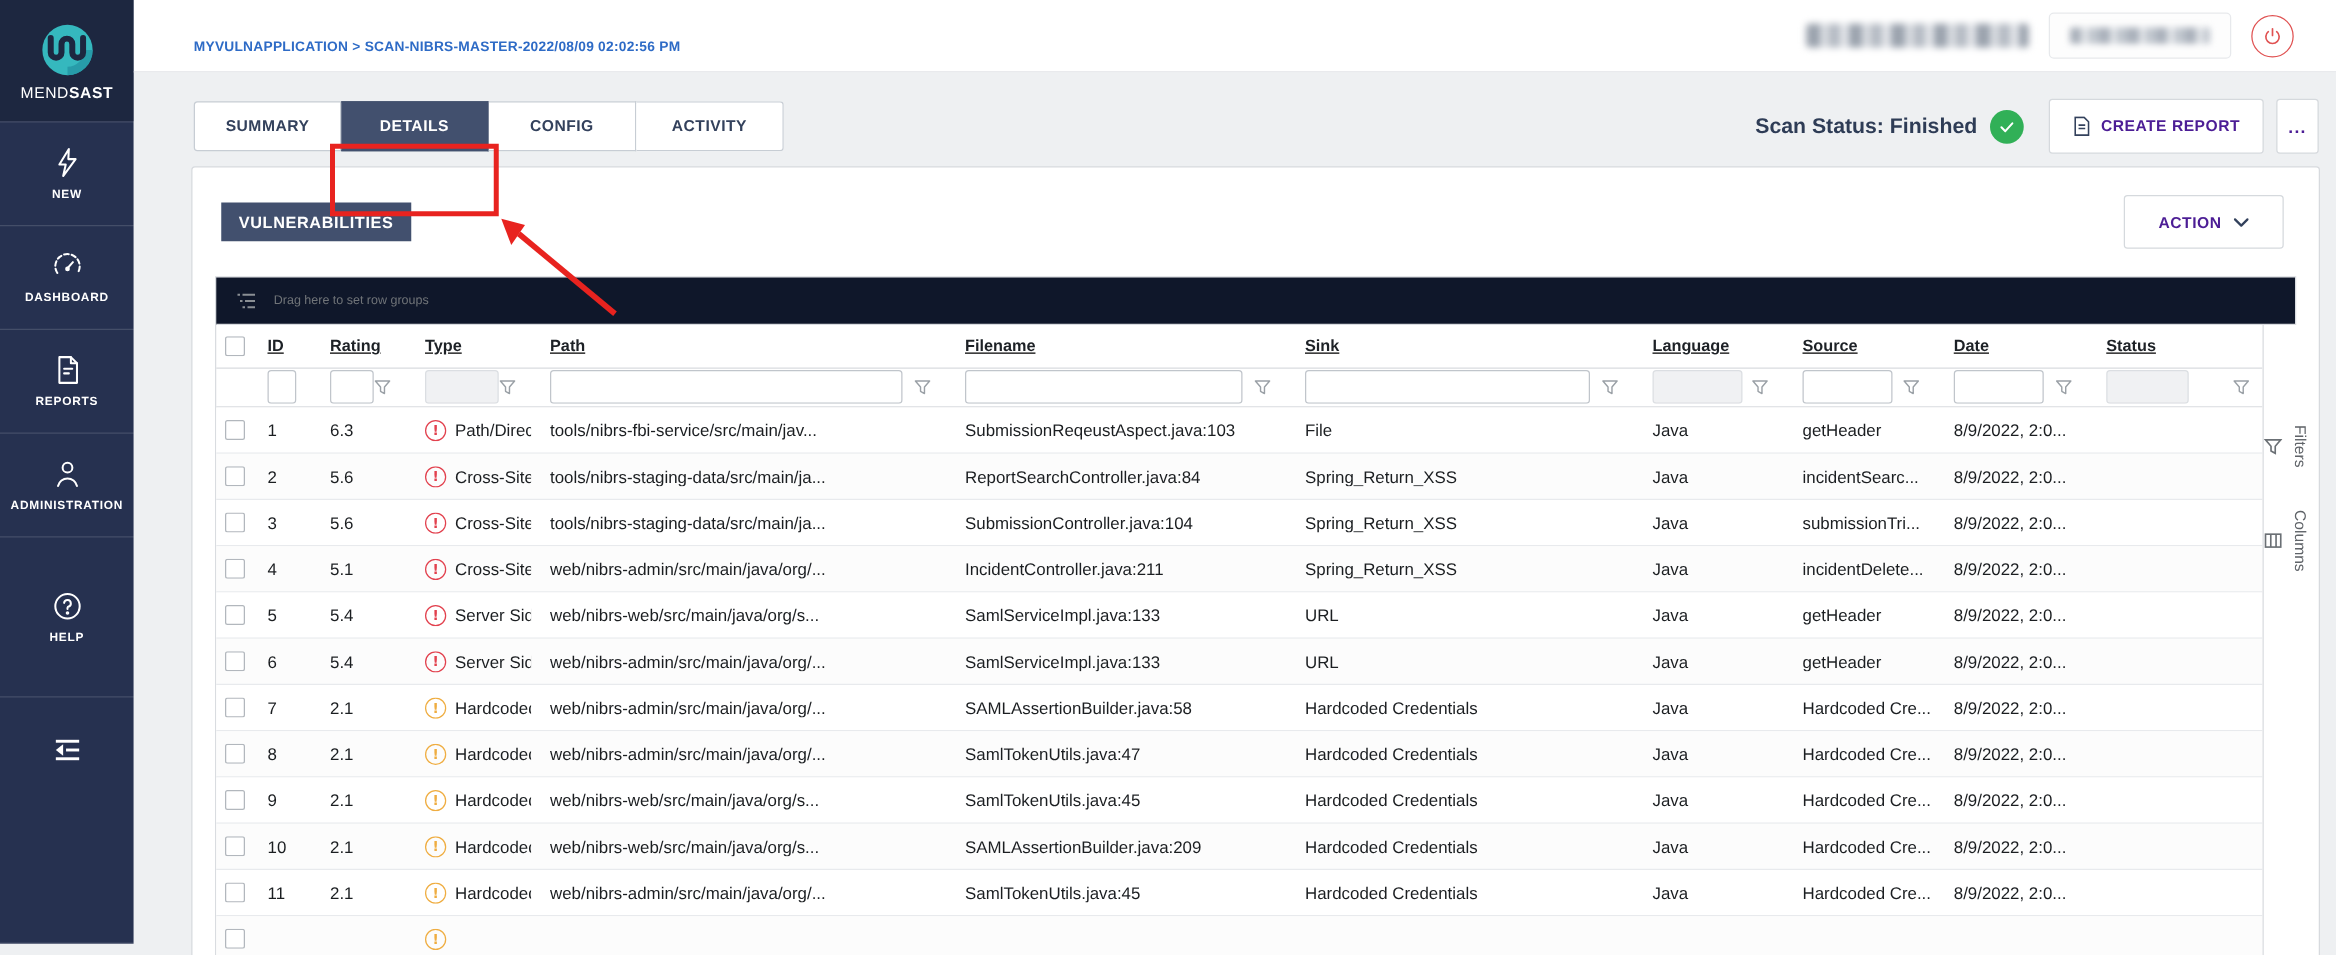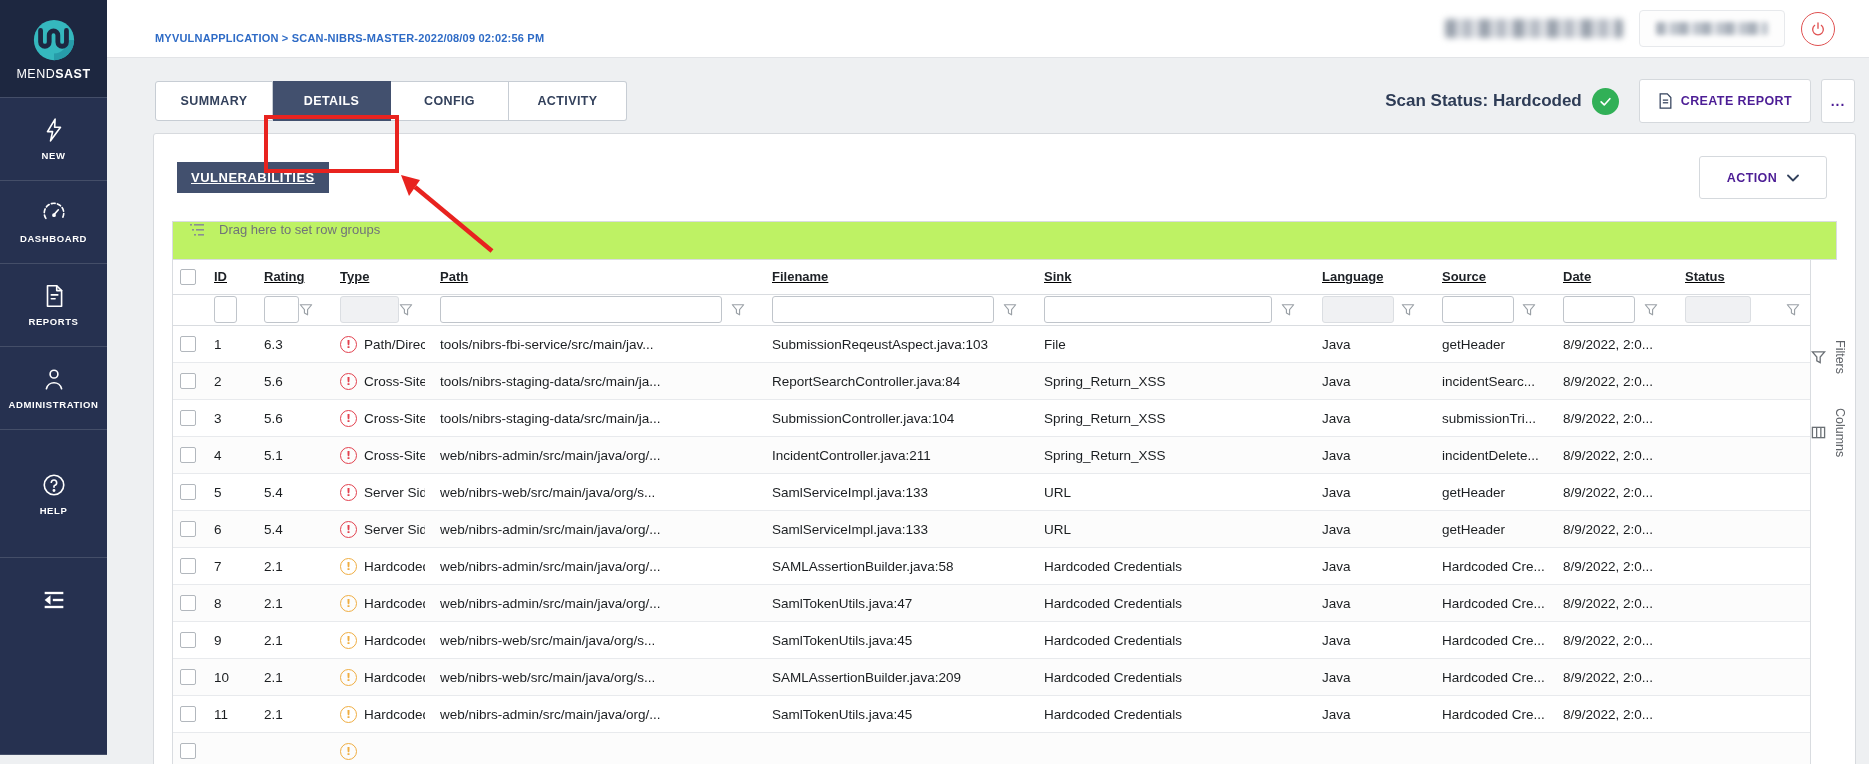--- a/index.html
+++ b/index.html
@@ -71,30 +71,30 @@
   .annot-box { position:absolute; left:157px; top:57px; width:135px; height:58px;
     border:4px solid #e8231f; pointer-events:none; z-index:20; }
   .annot-arrow { position:absolute; left:280px; top:113px; width:115px; height:85px;
     pointer-events:none; z-index:20; }
 
   
   .card { position:absolute; left:46px; right:13px; top:75px; bottom:-8px;
     background:#fff; border:1px solid #d7dade; border-radius:3px; overflow:hidden; }
   .card-head { height:87px; display:flex; align-items:center; padding:0 28px 0 23px; }
   .badge-title { background:#42506e; color:#fff; font-size:13px; font-weight:bold;
-    letter-spacing:.5px; padding:8px 14px;text-decoration:underline; }
+    letter-spacing:.5px; padding:8px 14px; }
   .btn-action { margin-left:auto; width:128px; height:43px; gap:10px; }
   .btn-action svg { width:12px; height:8px; stroke:#33415c; fill:none; stroke-width:1.8;
     stroke-linecap:round; stroke-linejoin:round; }
 
   
   .grid { margin:0 18px; border:1px solid #d9dce0; display:flex; flex-direction:column;
     height:calc(100% - 87px); background:#fff; }
-  .row-groups-bar { height:38px; background:#bef264; border-bottom:1px solid #d9dce0;
-    display:flex; gap:14px; padding:0 16px; color:#707478; font-size:13px; }
+  .row-groups-bar { height:38px; background:#0f172a; border-bottom:1px solid #d9dce0;
+    display:flex; align-items:center; gap:14px; padding:0 16px; color:#707478; font-size:10px; }
   .row-groups-bar svg { width:16px; height:16px; stroke:#8a8f94; fill:#8a8f94; stroke-width:0; }
   .grid-body { flex:1; display:flex; min-height:0; }
   .grid-cols { width:1637px; display:flex; flex-direction:column; }
   .side-strip { flex:1; border-left:1px solid #d9dce0; display:flex; flex-direction:column;
     align-items:center; padding-top:80px; gap:34px; background:#fff; }
   .side-btn { display:flex; flex-direction:column; align-items:center; gap:7px;
     color:#5f6368; font-size:12.5px; cursor:pointer;
     writing-mode:vertical-lr; }
   .side-btn svg { width:15px; height:15px; stroke:#6b7075; fill:none; stroke-width:1.4; }
 
@@ -223,21 +223,21 @@
   <div class="content">
 
     <div class="toolbar-row">
       <div class="tab-group">
         <div class="tab">SUMMARY</div>
         <div class="tab active">DETAILS</div>
         <div class="tab">CONFIG</div>
         <div class="tab">ACTIVITY</div>
       </div>
       <div class="status-area">
-        <span class="scan-status">Scan Status: Hardcoded</span>
+        <span class="scan-status">Scan Status: Finished</span>
         <span class="check-circle">
           <svg viewBox="0 0 24 24">
               <path d="M5 12.5 L10 17.5 L19 7.5"></path>
             </svg>
         </span>
         <button class="btn btn-create">
           <svg viewBox="0 0 16 18">
             <path d="M2 1 H10 L14 5 V17 H2 Z"></path>
               <line x1="5" y1="8" x2="11" y2="8"></line>
               <line x1="5" y1="11" x2="11" y2="11"></line>

